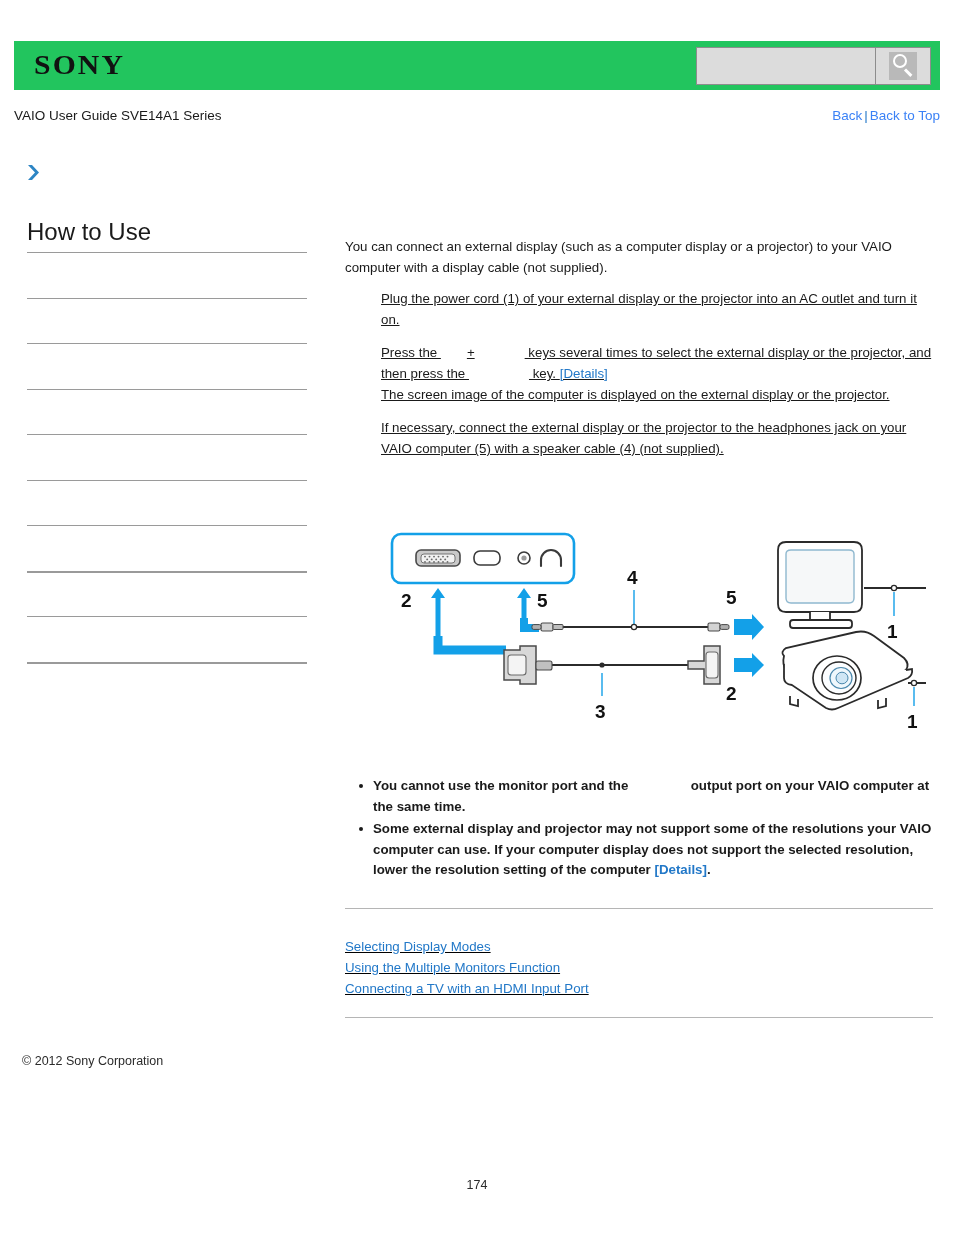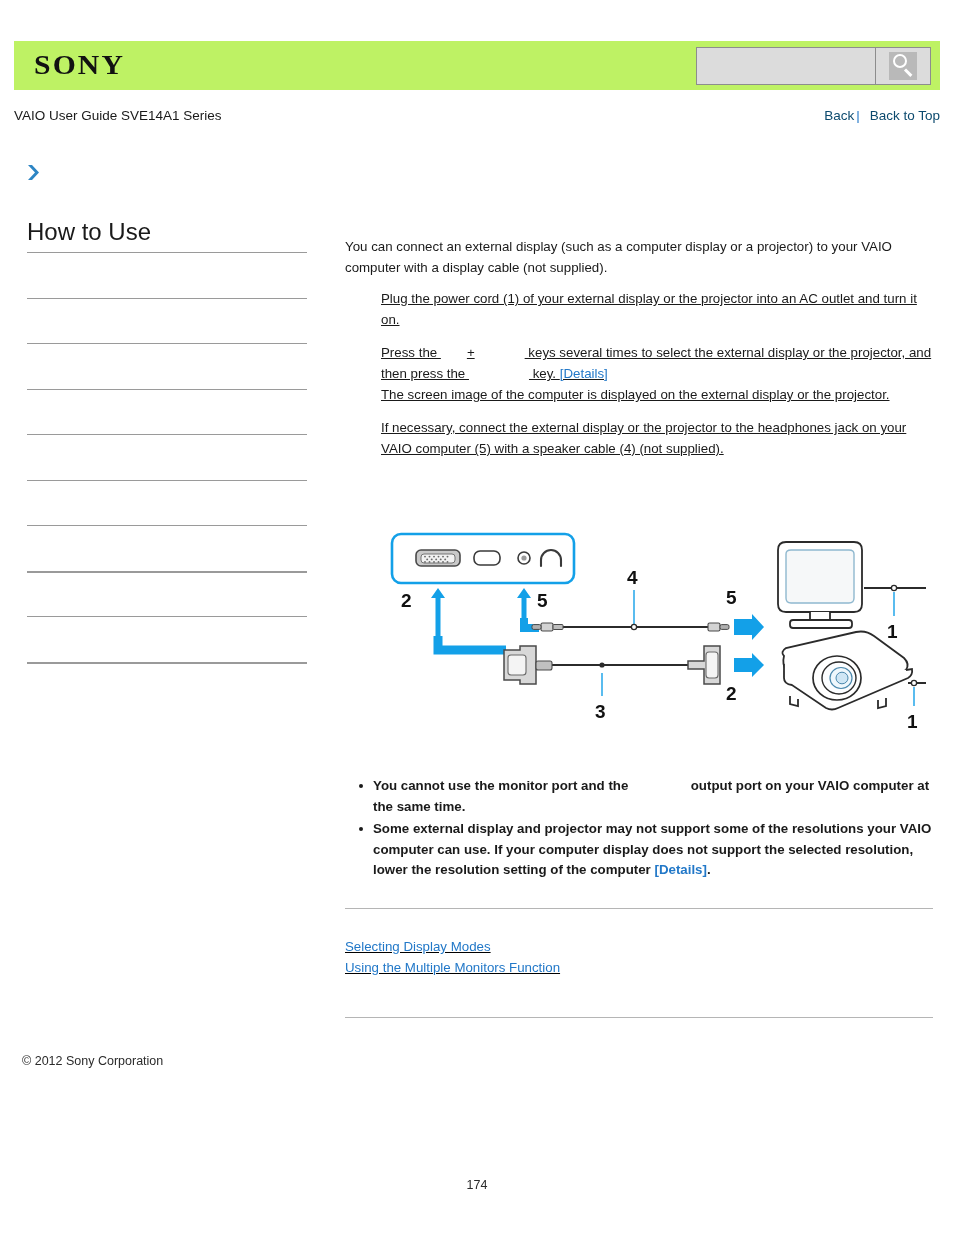--- a/index.html
+++ b/index.html
@@ -17,21 +17,21 @@
     -webkit-font-smoothing: antialiased;
   }
 
   
   .header-band {
     position: absolute;
     left: 14px;
     top: 41px;
     width: 926px;
     height: 49px;
-    background: #bef264;
+    background: #22c55e;
     box-sizing: border-box;
   }
   .sony-logo {
     position: absolute;
     left: 20px;
     top: 8px;
     font-family: "Liberation Serif", serif;
     font-weight: bold;
     font-size: 28px;
     letter-spacing: 2.0px;
@@ -119,24 +119,23 @@
     color: #1a1a1a;
   }
   .navlinks {
     position: absolute;
     right: 0;
     top: 0;
     font-size: 13.5px;
     white-space: nowrap;
   }
   .navlinks a {
-    color: #0c4a6e;
+    color: #3b82f6;
     text-decoration: none;
     cursor: pointer;
-    margin-left: 8px;
   }
   .navlinks .sep {
     color: #2278c8;
     margin: 0 2px;
   }
 
   
   .crumb-icon {
     position: absolute;
     left: 22px;
@@ -505,17 +504,18 @@
     <li>
       <span>Some external display and projector may not support some of the resolutions your VAIO computer can use. If your computer display does not support the selected resolution, lower the resolution setting of the computer </span><a href="#" class="detail">[Details]</a><span>.</span>
     </li>
   </ul>
 </div>
 
 <div class="rule rule-top"></div>
 <div class="related">
   <a href="#">Selecting Display Modes</a>
   <a href="#">Using the Multiple Monitors Function</a>
+  <a href="#">Connecting a TV with an HDMI Input Port</a>
 </div>
 <div class="rule rule-bottom"></div>
 
 <div class="copyright">© 2012 Sony Corporation</div>
 <div class="page-number">174</div>
 
 </body></html>

